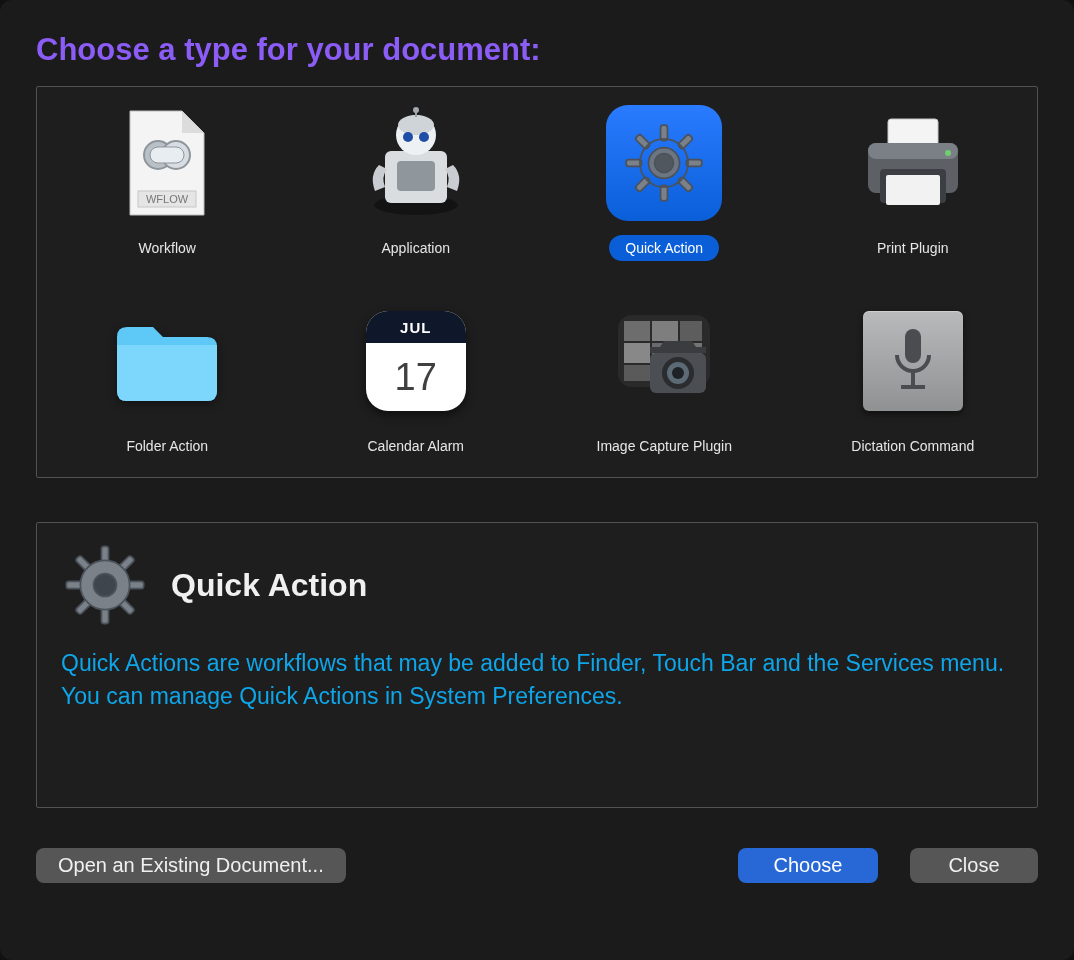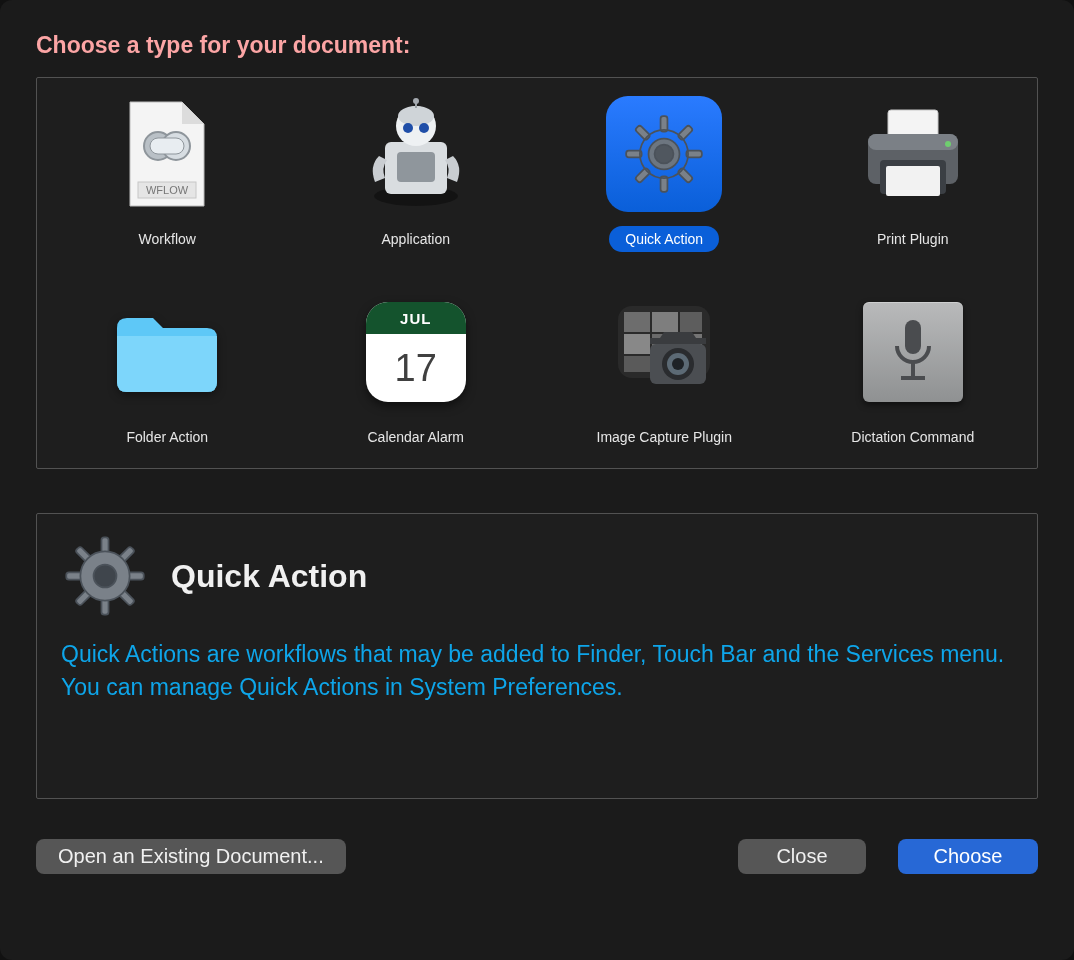--- a/index.html
+++ b/index.html
@@ -14,24 +14,24 @@
     .window {
       width: 100%;
       height: 100%;
       background: #1b1b1b;
       border-radius: 12px;
       padding: 32px 36px 30px 36px;
       display: flex;
       flex-direction: column;
     }
     .title {
-      font-size: 23px;
+      font-size: 31px;
       font-weight: 700;
       margin-bottom: 18px;
-      color: #fca5a5;
+      color: #8b5cf6;
     }
     .grid-container {
       border: 1px solid #525252;
       border-radius: 2px;
       background: #1e1e1e;
       padding: 10px 0 18px 6px;
     }
     .grid {
       display: grid;
       grid-template-columns: repeat(4, 1fr);
@@ -119,21 +119,21 @@
     .qa-tile {
       width: 116px; height: 116px; border-radius: 22px;
       background: linear-gradient(180deg,#2a7bff 0%, #0a5fd9 100%);
       display:flex;align-items:center;justify-content:center;
     }
     .calendar-tile {
       width: 100px; height: 100px; border-radius: 22px; background:#fff;
       box-shadow: 0 4px 10px rgba(0,0,0,.5);
       overflow:hidden; display:flex; flex-direction:column;
     }
-    .cal-top { height:32px; background:#14532d; display:flex;align-items:center;justify-content:center;font-size:15px;font-weight:700;color:#fff;letter-spacing:1px;}
+    .cal-top { height:32px; background:#0f172a; display:flex;align-items:center;justify-content:center;font-size:15px;font-weight:700;color:#fff;letter-spacing:1px;}
     .cal-body { flex:1; display:flex;align-items:center;justify-content:center;font-size:38px;font-weight:400;color:#404040;}
     .folder-tile svg { filter: drop-shadow(0 3px 5px rgba(0,0,0,.4)); }
     .printer-tile, .robot-tile, .dict-tile, .imgcap-tile, .wflow-tile { display:flex;align-items:center;justify-content:center; }
     .dict-box {
       width:100px;height:100px;border-radius:6px;
       background: linear-gradient(180deg,#b9babb 0%, #8f9192 100%);
       display:flex;align-items:center;justify-content:center;
       box-shadow: 0 3px 6px rgba(0,0,0,.5), inset 0 1px 0 rgba(255,255,255,.3);
     }
   </style>
@@ -299,16 +299,16 @@
         </svg>
       </span>
       <div class="desc-title">Quick Action</div>
     </div>
     <div class="desc-text">Quick Actions are workflows that may be added to Finder, Touch Bar and the Services menu. You can manage Quick Actions in System Preferences.</div>
   </div>
 
   <div class="button-row">
     <button class="btn btn-secondary">Open an Existing Document...</button>
     <div class="spacer"></div>
+    <button class="btn btn-primary" style="min-width:140px">Choose</button>
     <button class="btn btn-secondary" style="min-width:128px">Close</button>
-    <button class="btn btn-primary" style="min-width:140px">Choose</button>
   </div>
 </div>
 
 </body></html>

